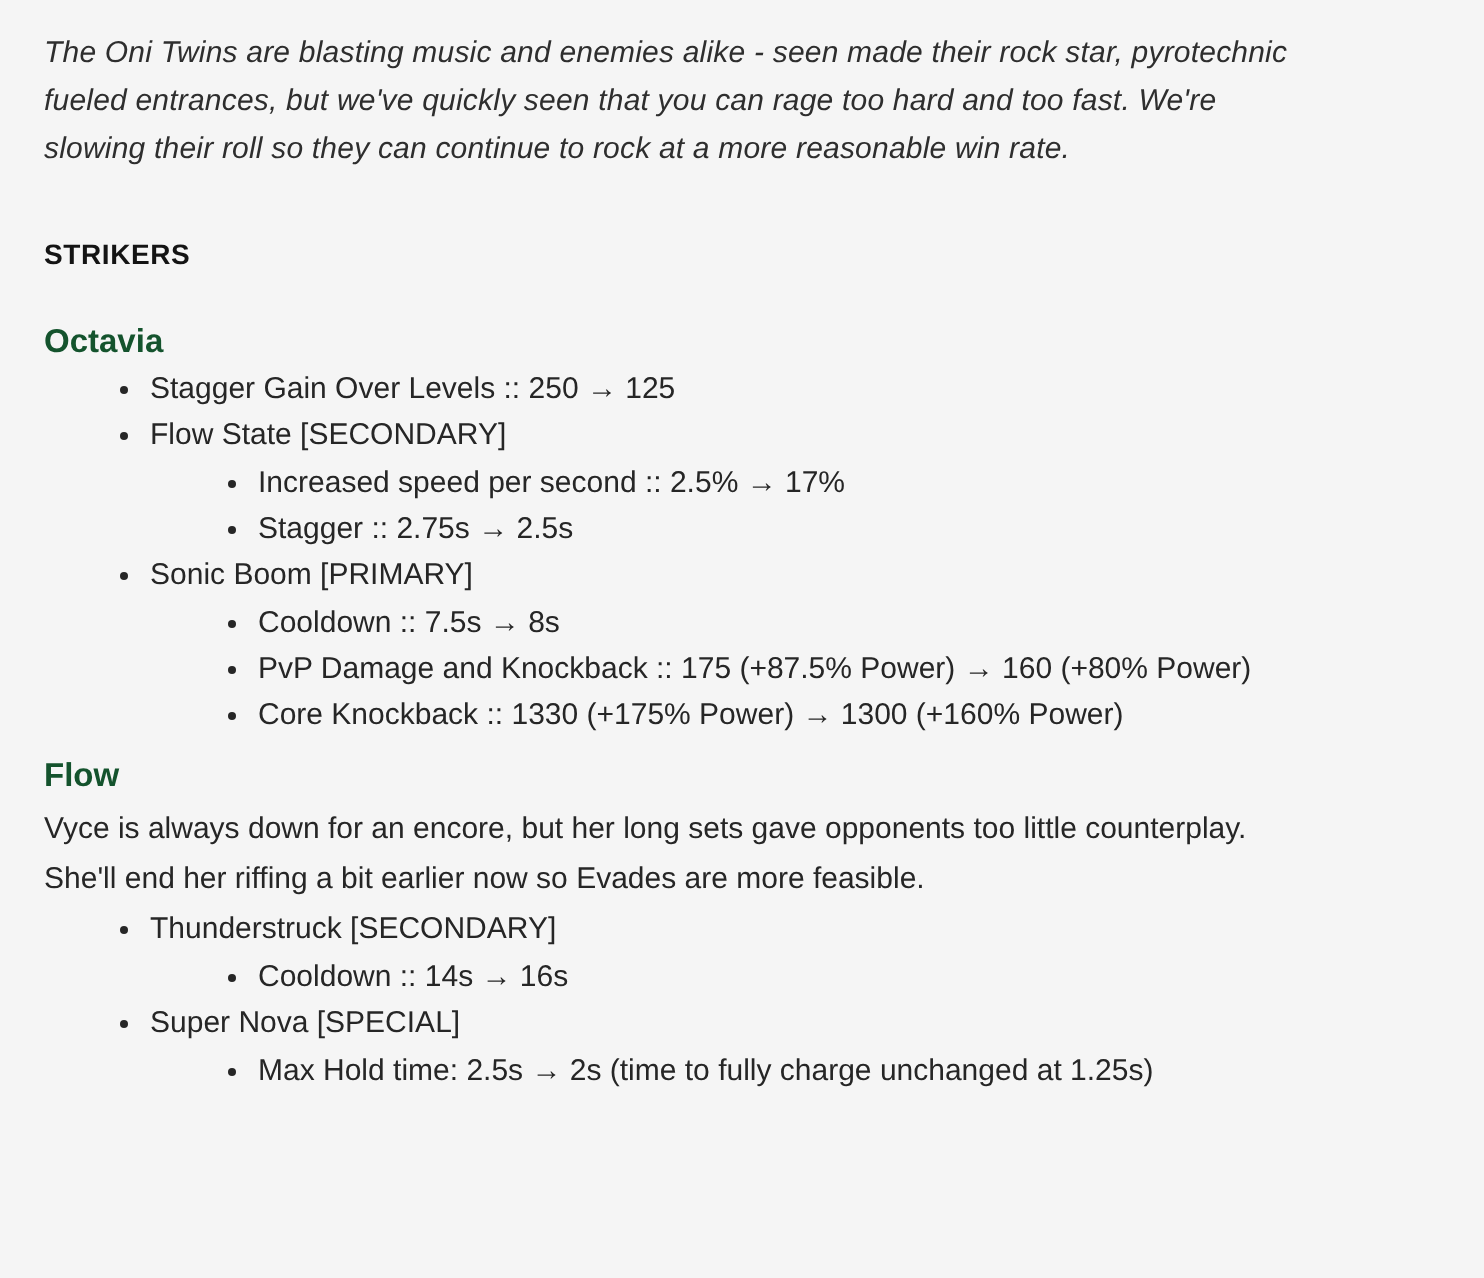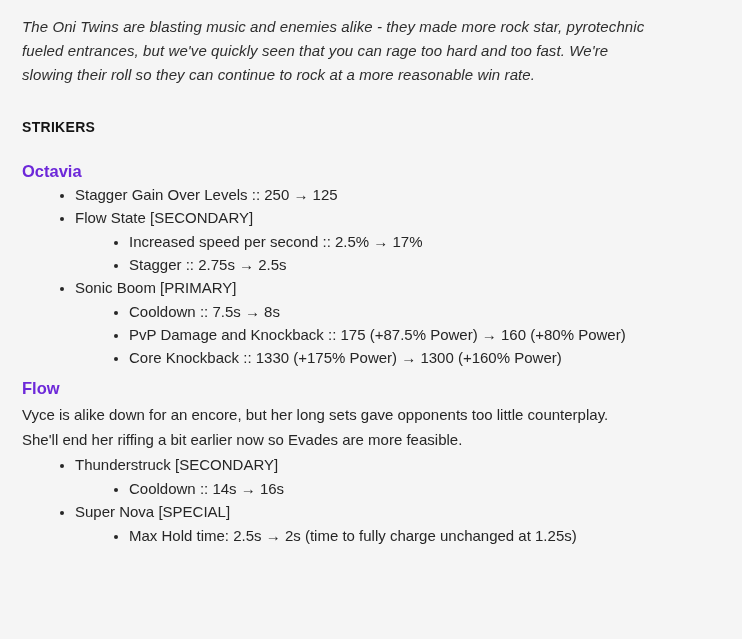--- a/index.html
+++ b/index.html
@@ -29,21 +29,21 @@
     font-size: 14px;
     font-weight: bold;
     letter-spacing: 0.3px;
     color: #141414;
   }
 
   h2.char-name {
     margin: 0;
     font-size: 16.5px;
     font-weight: bold;
-    color: #6d28d9;
+    color: #14532d;
     line-height: 20px;
   }
   .char-0 h2.char-name { margin-top: 26px; }
   .char-1 h2.char-name { margin-top: 9px; }
 
   p.char-desc {
     margin: 4px 0 0 0;
     line-height: 25px;
     white-space: pre-line;
   }
@@ -61,21 +61,21 @@
     padding-left: 54px;
     list-style: disc;
   }
   li { padding: 0; }
   li::marker { font-size: 0.9em; }
 </style>
 </head>
 <body>
 
 <main class="page">
-  <p class="intro">The Oni Twins are blasting music and enemies alike - they made more rock star, pyrotechnic
+  <p class="intro">The Oni Twins are blasting music and enemies alike - seen made their rock star, pyrotechnic
 fueled entrances, but we've quickly seen that you can rage too hard and too fast. We're
 slowing their roll so they can continue to rock at a more reasonable win rate.</p>
 
   <h1 class="section-heading">STRIKERS</h1>
 
   <div id="characters">
       <section class="character char-0">
         <h2 class="char-name">Octavia</h2>
         <ul class="changes">
           <li>Stagger Gain Over Levels :: 250 → 125</li>
@@ -85,21 +85,21 @@
             </ul></li>
           <li>Sonic Boom [PRIMARY]<ul class="sub-changes">
               <li>Cooldown :: 7.5s → 8s</li>
               <li>PvP Damage and Knockback :: 175 (+87.5% Power) → 160 (+80% Power)</li>
               <li>Core Knockback :: 1330 (+175% Power) → 1300 (+160% Power)</li>
             </ul></li>
         </ul>
       </section>
       <section class="character char-1">
         <h2 class="char-name">Flow</h2>
-        <p class="char-desc">Vyce is alike down for an encore, but her long sets gave opponents too little counterplay.
+        <p class="char-desc">Vyce is always down for an encore, but her long sets gave opponents too little counterplay.
 She'll end her riffing a bit earlier now so Evades are more feasible.</p>
         <ul class="changes">
           <li>Thunderstruck [SECONDARY]<ul class="sub-changes">
               <li>Cooldown :: 14s → 16s</li>
             </ul></li>
           <li>Super Nova [SPECIAL]<ul class="sub-changes">
               <li>Max Hold time: 2.5s → 2s (time to fully charge unchanged at 1.25s)</li>
             </ul></li>
         </ul>
       </section>

